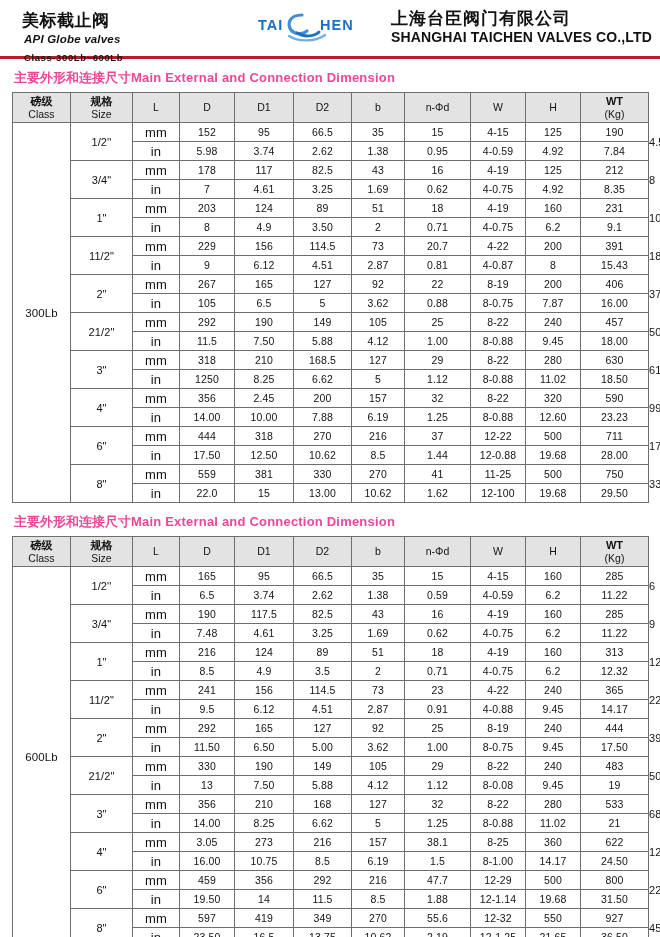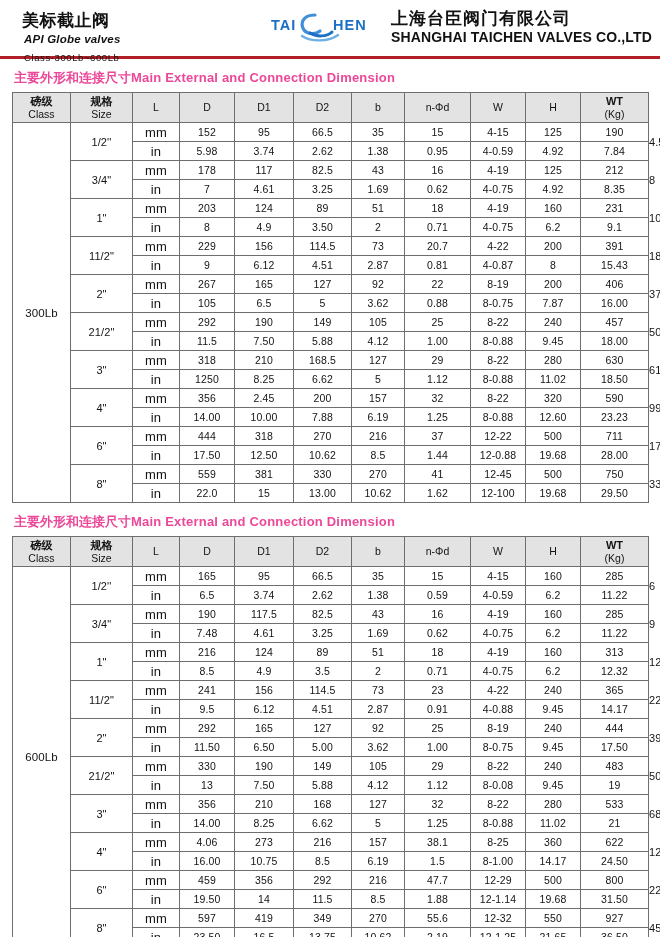--- a/index.html
+++ b/index.html
@@ -44,29 +44,29 @@
   }
   .title-en {
     font-size: 11.5px;
     font-weight: bold;
     font-style: italic;
     color: #111;
     letter-spacing: 0.2px;
   }
   .title-class {
     font-size: 9.5px;
-    font-weight: normal;
+    font-weight: bold;
     color: #111;
     letter-spacing: 0.6px;
   }
 
   .header-right {
     display: flex;
     align-items: center;
-    gap: 8px;
+    gap: 21px;
     padding-right: 4px;
     padding-top: 2px;
   }
   .logo-mark {
     position: relative;
     width: 112px;
     height: 34px;
     flex: 0 0 auto;
   }
   .logo-mark svg { display: block; }
@@ -466,21 +466,21 @@
             <td>28.00</td>
           </tr>
           <tr>
             <td class="size-cell" rowspan="2">8"</td>
             <td class="unit-cell">mm</td>
             <td>559</td>
             <td>381</td>
             <td>330</td>
             <td>270</td>
             <td>41</td>
-            <td>12-45</td>
+            <td>11-25</td>
             <td>500</td>
             <td>750</td>
             <td class="wt-cell" rowspan="2">333</td>
           </tr>
           <tr>
             <td class="unit-cell">in</td>
             <td>22.0</td>
             <td>15</td>
             <td>13.00</td>
             <td>10.62</td>
@@ -714,21 +714,21 @@
             <td>6.62</td>
             <td>5</td>
             <td>1.25</td>
             <td>8-0.88</td>
             <td>11.02</td>
             <td>21</td>
           </tr>
           <tr>
             <td class="size-cell" rowspan="2">4"</td>
             <td class="unit-cell">mm</td>
-            <td>4.06</td>
+            <td>3.05</td>
             <td>273</td>
             <td>216</td>
             <td>157</td>
             <td>38.1</td>
             <td>8-25</td>
             <td>360</td>
             <td>622</td>
             <td class="wt-cell" rowspan="2">120</td>
           </tr>
           <tr>

